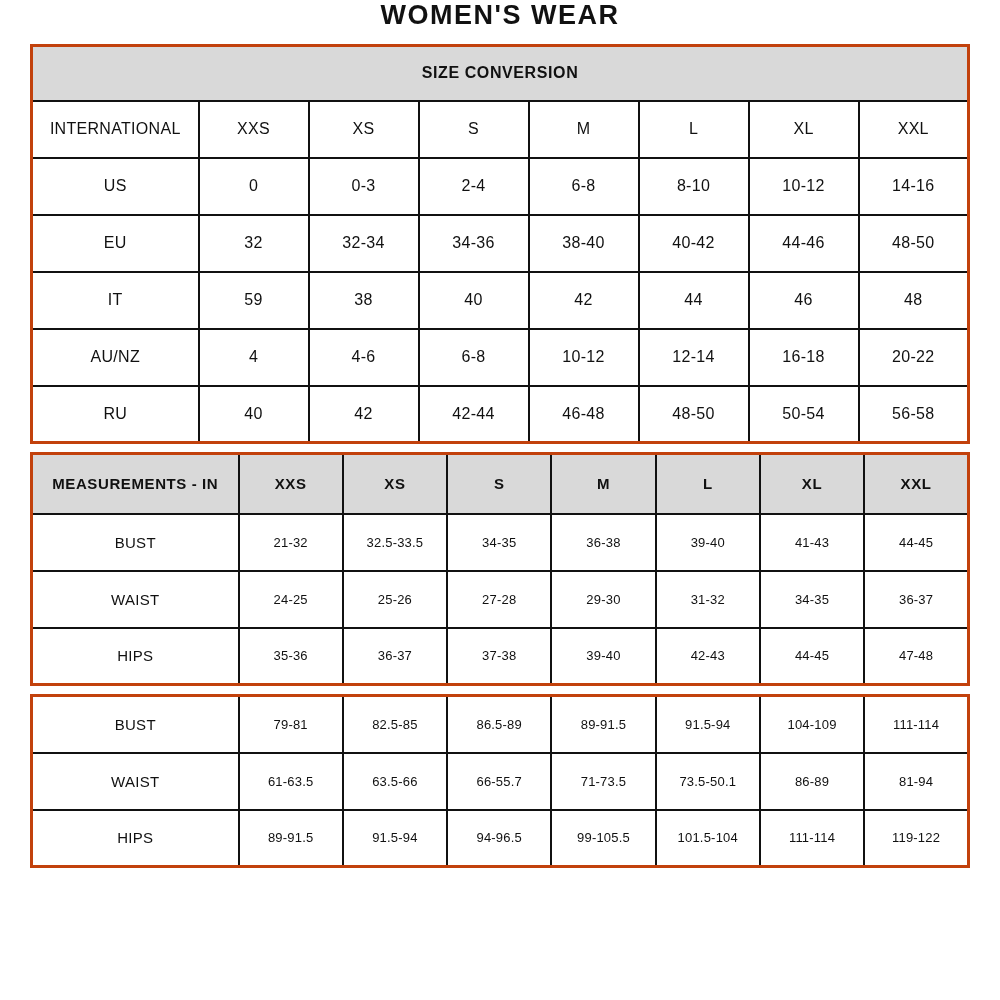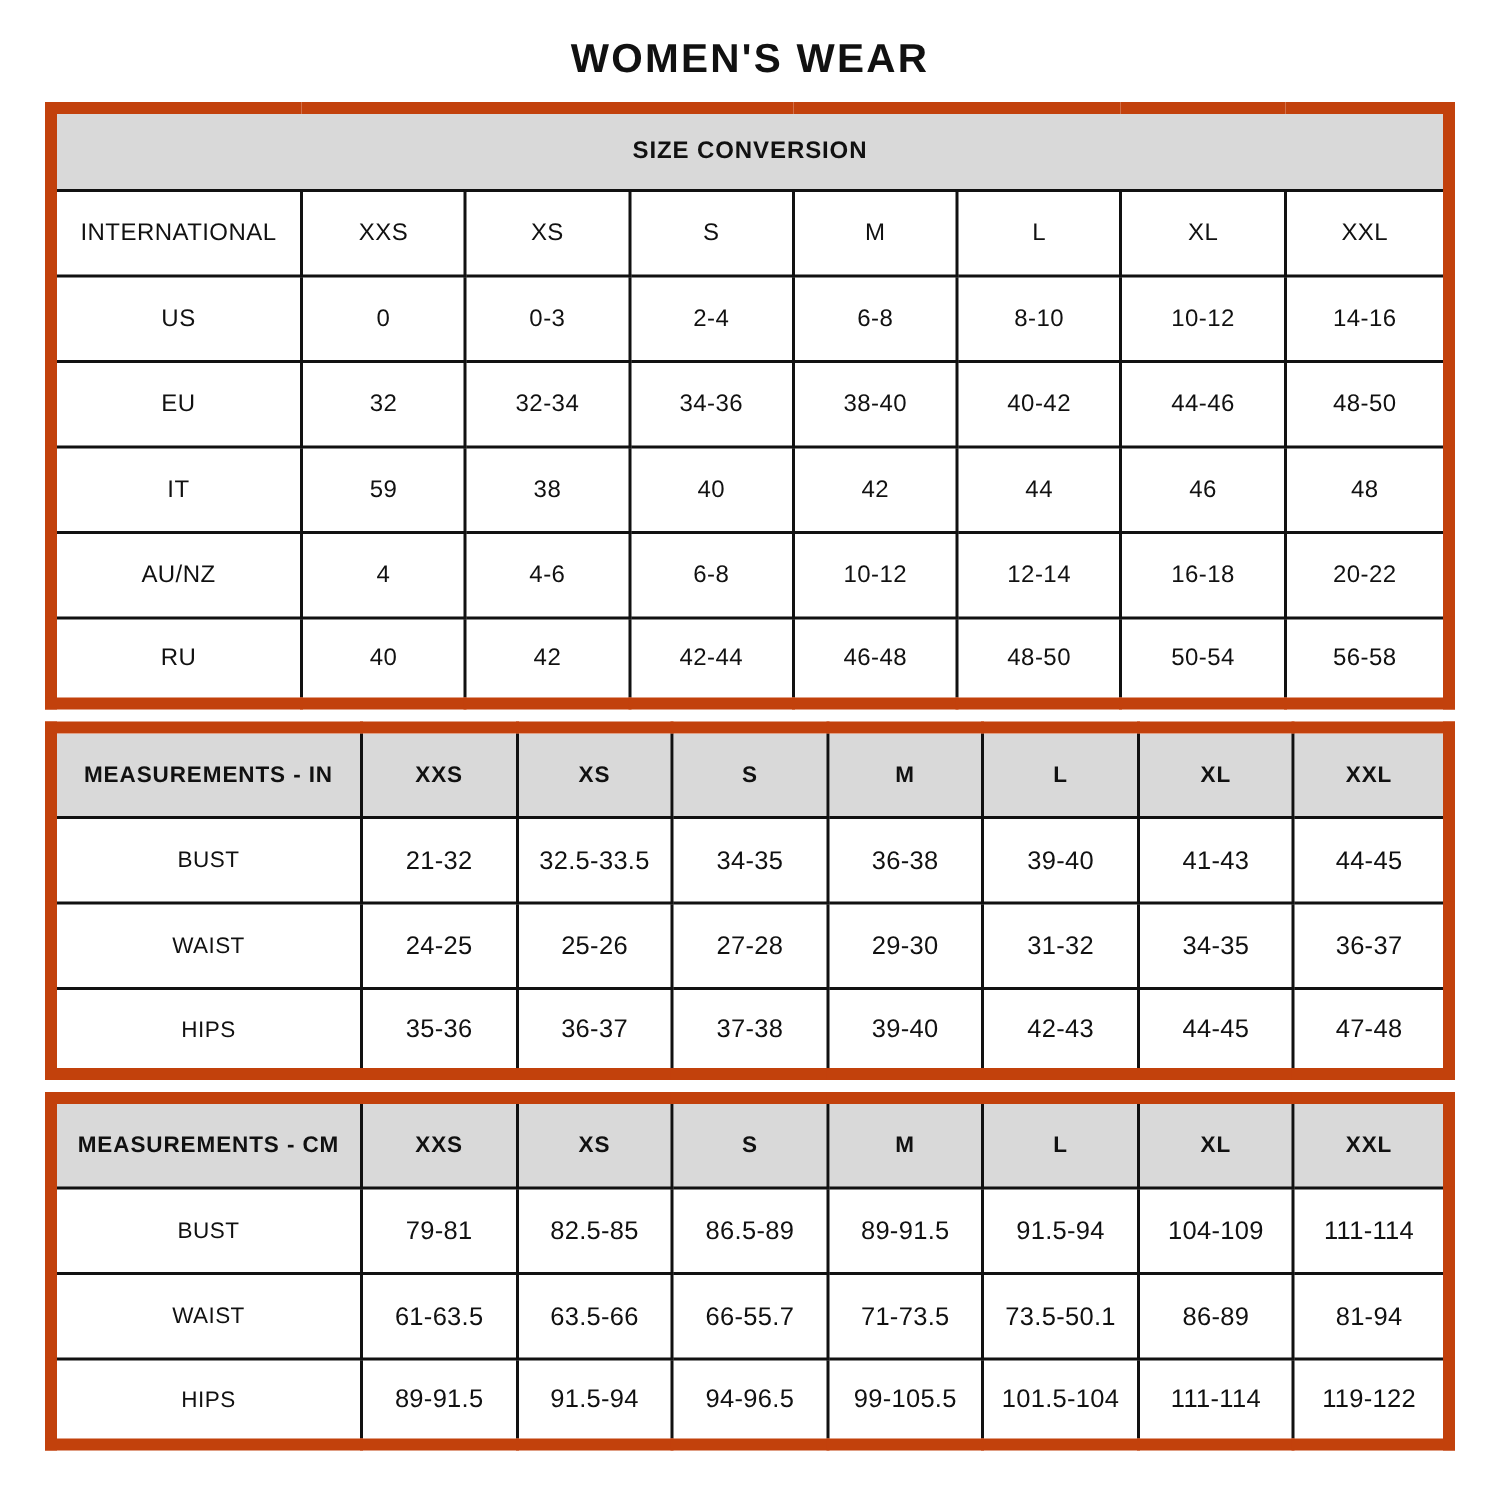--- a/index.html
+++ b/index.html
@@ -2,35 +2,35 @@
 <html><head>
 <meta charset="utf-8">
 <style>
   html,body{margin:0;padding:0;background:#ffffff;}
   body{
     width:1000px;height:1000px;
     font-family:"Liberation Sans",sans-serif;
     color:#111111;
     -webkit-font-smoothing:antialiased;
   }
-  .page{padding-top:24px;}
+  .page{padding-top:0;}
   .page-title{
     text-align:center;
     font-size:27px;
     font-weight:bold;
     letter-spacing:1.5px;
     margin:0 0 13px 0;
     color:#111111;
   }
   table{
     border-collapse:collapse;
     table-layout:fixed;
     width:940px;
     margin:0 auto 8px auto;
-    border:8px solid #c2410c;
+    border:3px solid #c2410c;
   }
   td{
     border:2px solid #111111;
     text-align:center;
     vertical-align:middle;
     padding:0 2px;
     letter-spacing:0.3px;
     overflow:hidden;
     white-space:nowrap;
   }
@@ -45,21 +45,21 @@
   #t1 tr.band-row{height:55px;}
   #t1 .band{font-size:16px;}
   #t1 .hdr{font-size:16px;}
   #t1 .row-label, #t1 .val{font-size:16px;}
   
   .meas col.c-label{width:207px;}
   .meas tr{height:57px;}
   .meas tr.head-row{height:60px;}
   .meas .band{font-size:15px;}
   .meas .row-label{font-size:15px;}
-  .meas .val{font-size:17px;letter-spacing:0.2px;text-align:center;}
+  .meas .val{font-size:13px;letter-spacing:0.2px;text-align:center;}
 </style>
 </head>
 <body>
 
 <div class="page">
 
   <h1 class="page-title">WOMEN'S WEAR</h1>
 
   <table id="t1">
     <colgroup>
@@ -181,30 +181,20 @@
         </tr>
       </tbody>
   </table>
 
   <table id="t3" class="meas">
     <colgroup>
         <col class="c-label">
         <col span="7">
       </colgroup>
     <tbody>
-        <tr class="head-row">
-          <td class="band">MEASUREMENTS - CM</td>
-          <td class="band">XXS</td>
-          <td class="band">XS</td>
-          <td class="band">S</td>
-          <td class="band">M</td>
-          <td class="band">L</td>
-          <td class="band">XL</td>
-          <td class="band">XXL</td>
-        </tr>
         <tr>
           <td class="row-label">BUST</td>
           <td class="val">79-81</td>
           <td class="val">82.5-85</td>
           <td class="val">86.5-89</td>
           <td class="val">89-91.5</td>
           <td class="val">91.5-94</td>
           <td class="val">104-109</td>
           <td class="val">111-114</td>
         </tr>

